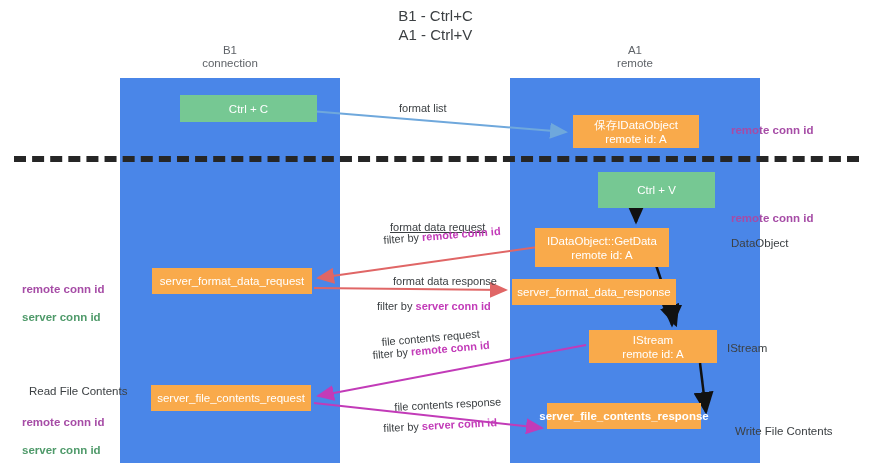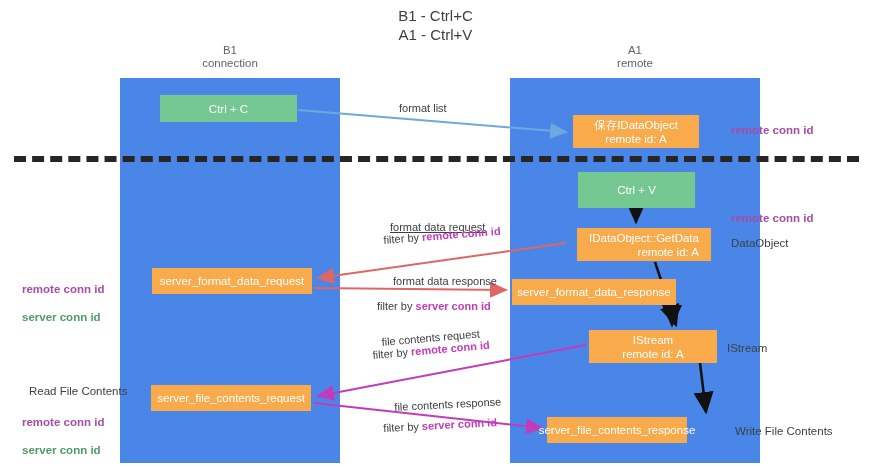--- a/index.html
+++ b/index.html
@@ -60,32 +60,32 @@
     flex-direction: column;
     align-items: center;
     justify-content: center;
     color: #ffffff;
     font-size: 11.5px;
     line-height: 14px;
     text-align: center;
     padding: 2px 4px;
     white-space: pre-line;
   }
-  .node.green  { background: #76c893; }
+  .node.green  { background: #76c893; margin-left: 20px; }
   .node.orange { background: #f9aa4b; }
 
   #n-ctrlc   { left: 160px; top: 95px;  width: 137px; height: 27px; }
   #n-idobj   { left: 573px; top: 115px; width: 126px; height: 33px; }
   #n-ctrlv   { left: 578px; top: 172px; width: 117px; height: 36px; }
-  #n-getdata { left: 577px; top: 228px; width: 134px; height: 33px; text-align: right; }
+  #n-getdata { left: 535px; top: 228px; width: 134px; height: 39px; }
   #n-sfdreq  { left: 152px; top: 268px; width: 160px; height: 26px; }
   #n-sfdres  { left: 512px; top: 279px; width: 164px; height: 26px; }
   #n-istream { left: 589px; top: 330px; width: 128px; height: 33px; }
   #n-sfcreq  { left: 151px; top: 385px; width: 160px; height: 26px; }
-  #n-sfcres  { left: 547px; top: 417px; width: 140px; height: 26px; }
+  #n-sfcres  { left: 547px; top: 403px; width: 154px; height: 26px; font-weight: bold; }
 
   
   .side {
     font-size: 11.5px;
     line-height: 14px;
     white-space: pre-line;
     font-weight: bold;
   }
   .purple { color: #a64ca6; }
   .green-t { color: #4f9a6a; }

